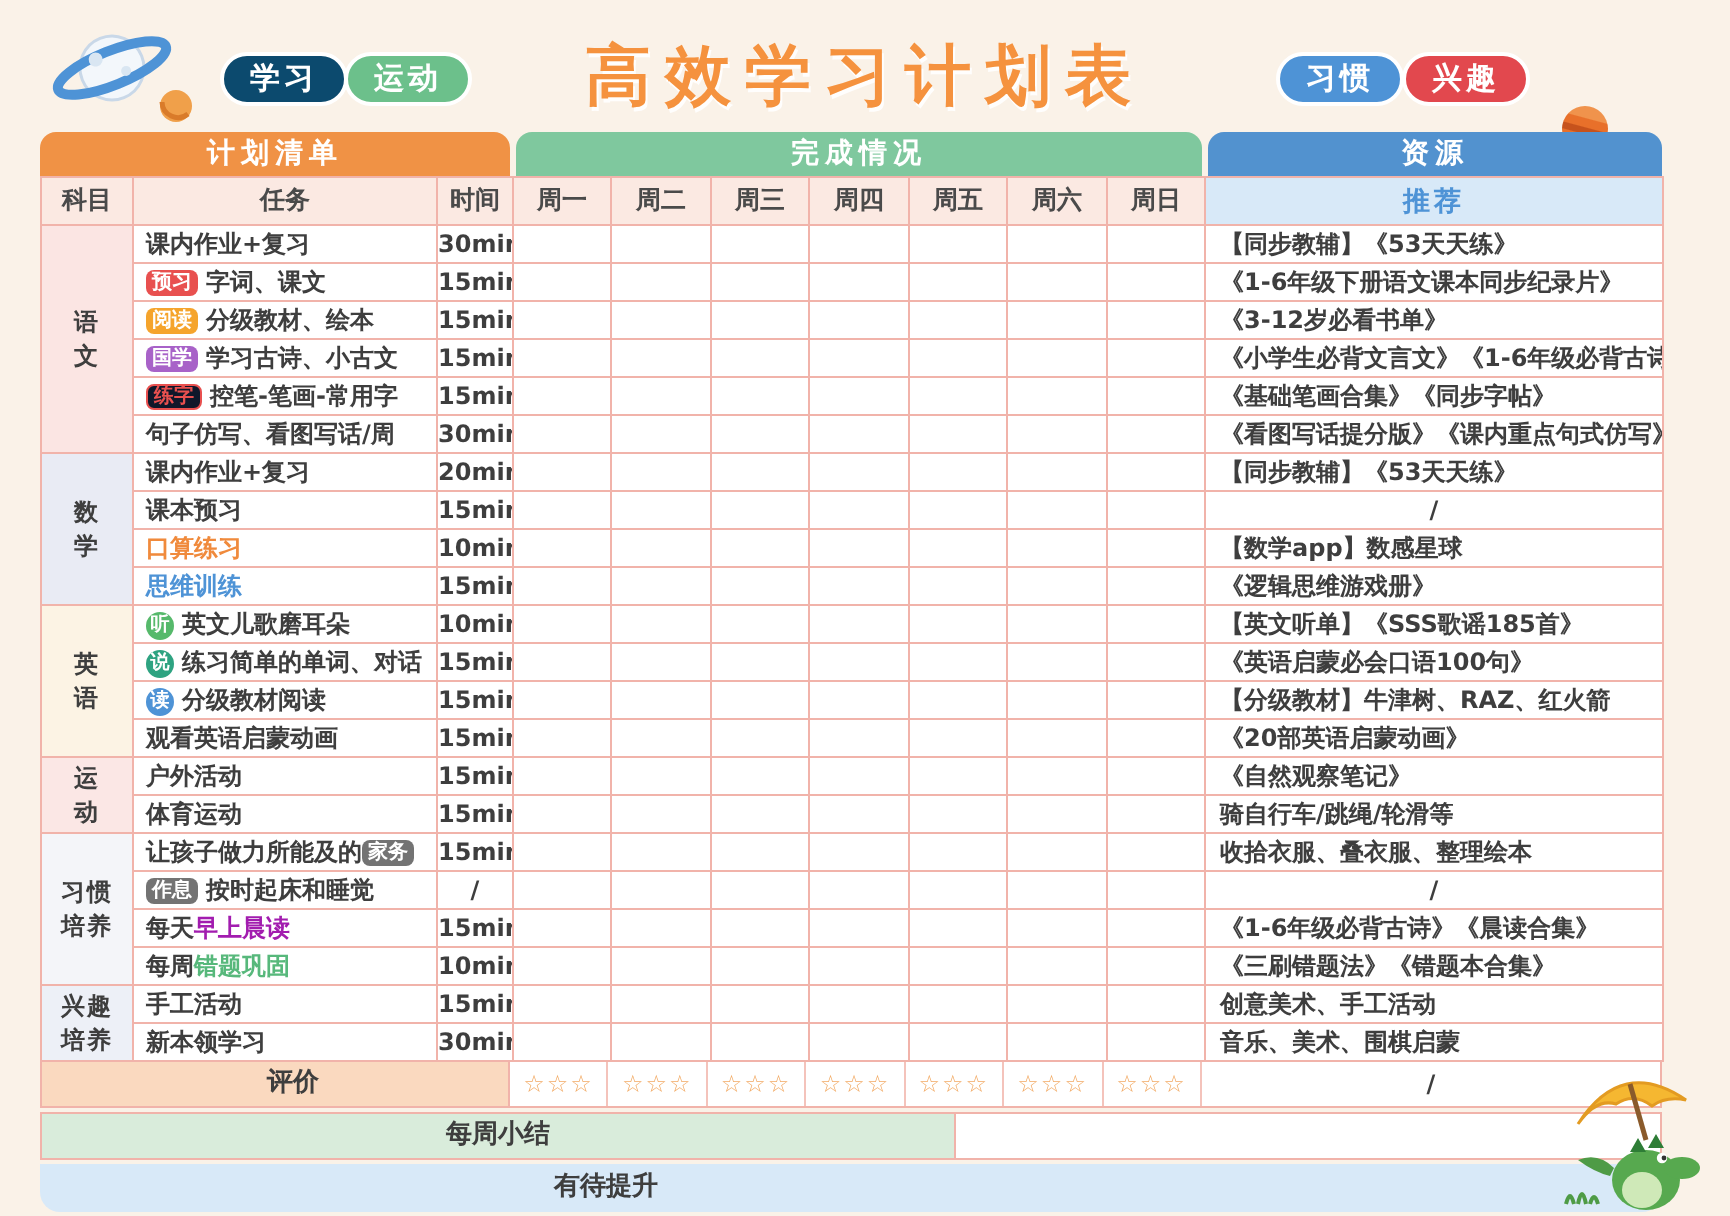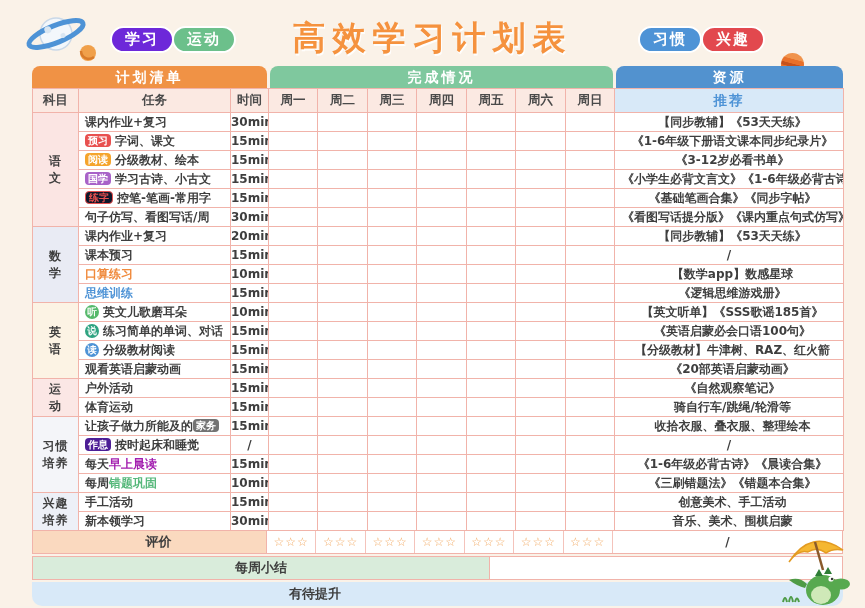--- a/index.html
+++ b/index.html
@@ -13,38 +13,38 @@
             border-radius:15px; border:2px solid #FFFFFF; color:#fff; font-size:15px;
             font-weight:bold; letter-spacing:2px; }
   .page-title { position:absolute; left:0; top:16px; width:865px; text-align:center;
             font-size:33px; font-weight:800; letter-spacing:7px;
             text-shadow:1px 2px 0 rgba(255,255,255,.9); }
   .mini-planet { position:absolute; left:781px; top:53px; width:23px; height:23px;
             border-radius:50%; background:#E8702A;
             background-image:linear-gradient(15deg, #E8702A 40%, #C6521C 42%, #C6521C 52%, #E8702A 54%, #E8702A 68%, #F0934C 70%); }
 
   
-  .card { position:absolute; left:32px; top:66px; width:811px; }
+  .card { position:absolute; left:20px; top:66px; width:811px; }
   .sec-headers { display:flex; height:22px; }
   .sec-h { color:#fff; font-weight:bold; font-size:14px; letter-spacing:3px; text-align:center;
            line-height:22px; border-radius:8px 8px 0 0; }
   .sec-h.w1 { width:235px; margin-right:3px; }
   .sec-h.w2 { width:343px; margin-right:3px; }
   .sec-h.w3 { width:227px; }
 
   table.plan { width:811px; border-collapse:collapse; table-layout:fixed; background:#fff; }
   .plan th, .plan td { border:1px solid #F1B3AA; }
   .plan thead th { height:24px; background:#FBE9E2; color:#4A4A4A; font-size:12.5px; font-weight:bold; }
   .plan thead th.rec { background:#D8E9F8; color:#4E93D6; font-size:13.5px; letter-spacing:2px; }
   .plan tbody td { height:19px; font-size:12px; color:#3E3E3E; font-weight:600; background:#fff;
                    white-space:nowrap; overflow:hidden; }
   td.subject { font-size:14px; font-weight:bold; color:#333; text-align:center; line-height:1.35; letter-spacing:1px; }
   td.task { padding-left:6px; text-align:left; }
   td.time { text-align:center; font-size:11.5px; }
-  td.res  { padding-left:7px; text-align:center; font-size:11px; }
+  td.res  { padding-left:7px; text-align:left; font-size:11px; }
 
   .b-pill, .b-outline { display:inline-block; font-size:10px; font-weight:bold; border-radius:4px;
            padding:0 3px; line-height:13px; margin-right:4px; color:#fff; vertical-align:1px; }
   .b-outline { background:#0f172a; border:1px solid; line-height:11px;font-family:Liberation Serif, serif; }
   .b-circle { display:inline-block; width:14px; height:14px; border-radius:50%; color:#fff;
            font-size:9.5px; font-weight:bold; text-align:center; line-height:14px; margin-right:4px; vertical-align:1px; }
 
   
   .eval-row { display:flex; height:23px; border:1px solid #F1B3AA; border-top:none; background:#fff; }
   .eval-label { width:234px; background:#FAD9BF; border-right:1px solid #F1B3AA; text-align:center;
@@ -72,21 +72,21 @@
     <svg class="planet-svg" width="78" height="58" viewBox="0 0 78 58">
       <g transform="rotate(-22 34 28)">
         <circle cx="34" cy="28" r="16" fill="#F3F7FB" stroke="#C9D8E8" stroke-width="1.5"></circle>
         <ellipse cx="34" cy="28" rx="29" ry="8.5" fill="none" stroke="#4E93D6" stroke-width="5"></ellipse>
         <circle cx="28" cy="21" r="3.5" fill="#D9E6F2"></circle>
         <circle cx="40" cy="32" r="2.5" fill="#D9E6F2"></circle>
       </g>
       <circle cx="66" cy="47" r="8" fill="#F0A04A"></circle>
       <path d="M59 45 a8 8 0 0 0 13 6" stroke="#D97B2A" fill="none" stroke-width="2.5"></path>
     </svg>
-    <span class="hbadge" style="left: 110px; background: #6d28d9;">学习</span>
+    <span class="hbadge" style="left: 110px; background: #0c4a6e;">学习</span>
     <span class="hbadge" style="left: 172px; background: rgb(108, 192, 139);">运动</span>
     <div class="page-title" style="color: rgb(245, 146, 62);">高效学习计划表</div>
     <span class="hbadge" style="left: 638px; background: rgb(78, 147, 214);">习惯</span>
     <span class="hbadge" style="left: 701px; background: rgb(226, 72, 78);">兴趣</span>
   </div>
 
   <div class="mini-planet"></div>
 
   <div class="card">
 
@@ -329,21 +329,21 @@
             <td class="day"></td>
             <td class="day"></td>
             <td class="day"></td>
             <td class="day"></td>
             <td class="day"></td>
             <td class="day"></td>
             <td class="day"></td>
             <td class="res">收拾衣服、叠衣服、整理绘本</td>
           </tr>
           <tr>
-            <td class="task"><span class="b-pill" style="background: #4c1d95; text-align: right;">作息</span><span>按时起床和睡觉</span></td>
+            <td class="task"><span class="b-pill" style="background: #737373; text-align: right;">作息</span><span>按时起床和睡觉</span></td>
             <td class="time">/</td>
             <td class="day"></td>
             <td class="day"></td>
             <td class="day"></td>
             <td class="day"></td>
             <td class="day"></td>
             <td class="day"></td>
             <td class="day"></td>
             <td class="res" style="text-align: center; padding-left: 0px;">/</td>
           </tr>

